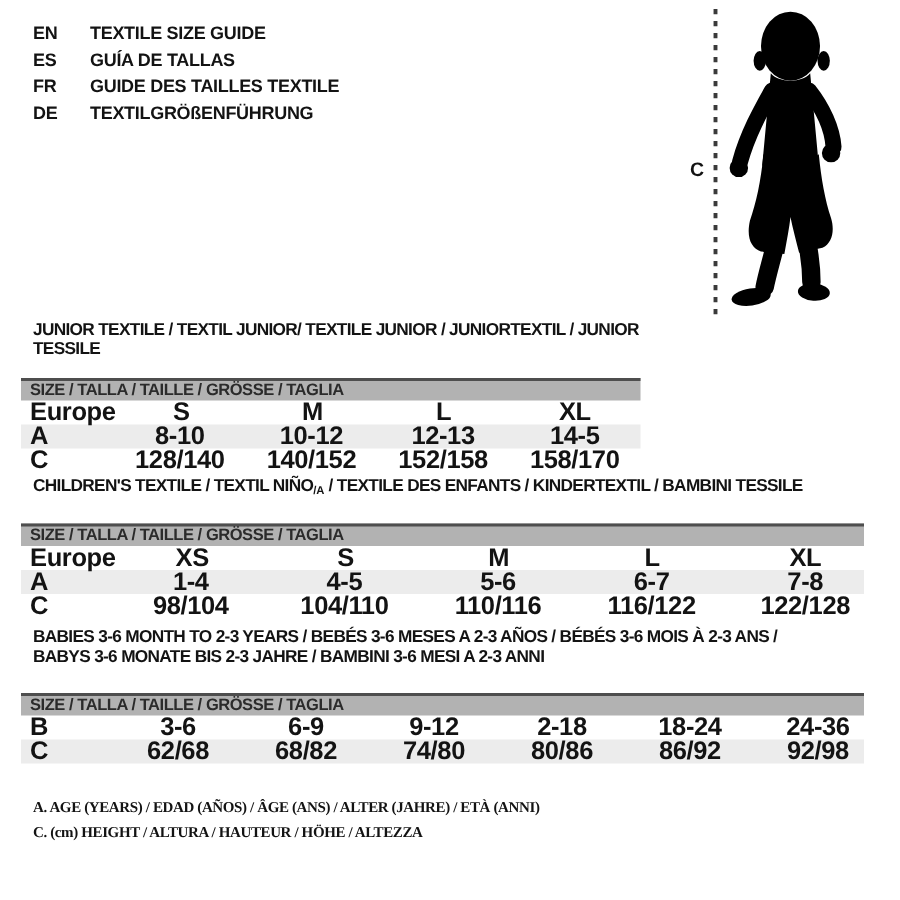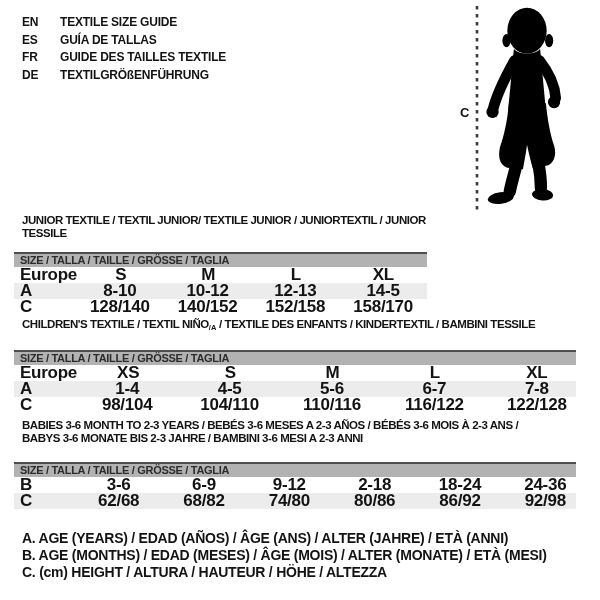--- a/index.html
+++ b/index.html
@@ -32,21 +32,21 @@
   .tcell{flex:1;text-align:center;}
   .tcell.label{flex:0 0 56px;text-align:left;padding-left:6px;}
   .sec1{top:214px;width:413px;}
   .sec1 .stable{margin-top:12px;}
   .sec2{top:318px;width:574px;}
   .sec2 .stable{margin-top:16px;}
   .sec3{top:419px;width:574px;}
   .sec3 .stable{margin-top:17px;}
   
   .legend{position:absolute;left:22px;top:530px;}
-  .legend-row{line-height:17.2px;font-size:14px;letter-spacing:-0.25px;}
+  .legend-row{line-height:17.2px;font-size:10px;letter-spacing:-0.25px;font-family:Liberation Serif, serif;}
 </style>
 </head>
 <body>
 
 <div class="page" style="--text: #131313; --band-bg: #b2b2b2; --band-border: #4e4e4e; --row-shaded: #ececec;">
 
   <div class="lang-list" id="lang-list">
       <div class="lang-row">
         <span class="lang-code">EN</span>
         <span>TEXTILE SIZE GUIDE</span>
@@ -181,17 +181,16 @@
             <div class="tcell">80/86</div>
             <div class="tcell">86/92</div>
             <div class="tcell">92/98</div>
           </div>
         </div>
     </div>
   </section>
 
   <div class="legend" id="legend">
       <div class="legend-row">A. AGE (YEARS) / EDAD (AÑOS) / ÂGE (ANS) / ALTER (JAHRE) / ETÀ (ANNI)</div>
-      <div class="legend-row">B. AGE (MONTHS) / EDAD (MESES) / ÂGE (MOIS) / ALTER (MONATE) / ETÀ (MESI)</div>
       <div class="legend-row">C. (cm) HEIGHT / ALTURA / HAUTEUR / HÖHE / ALTEZZA</div>
     </div>
 
 </div>
 
 </body></html>

